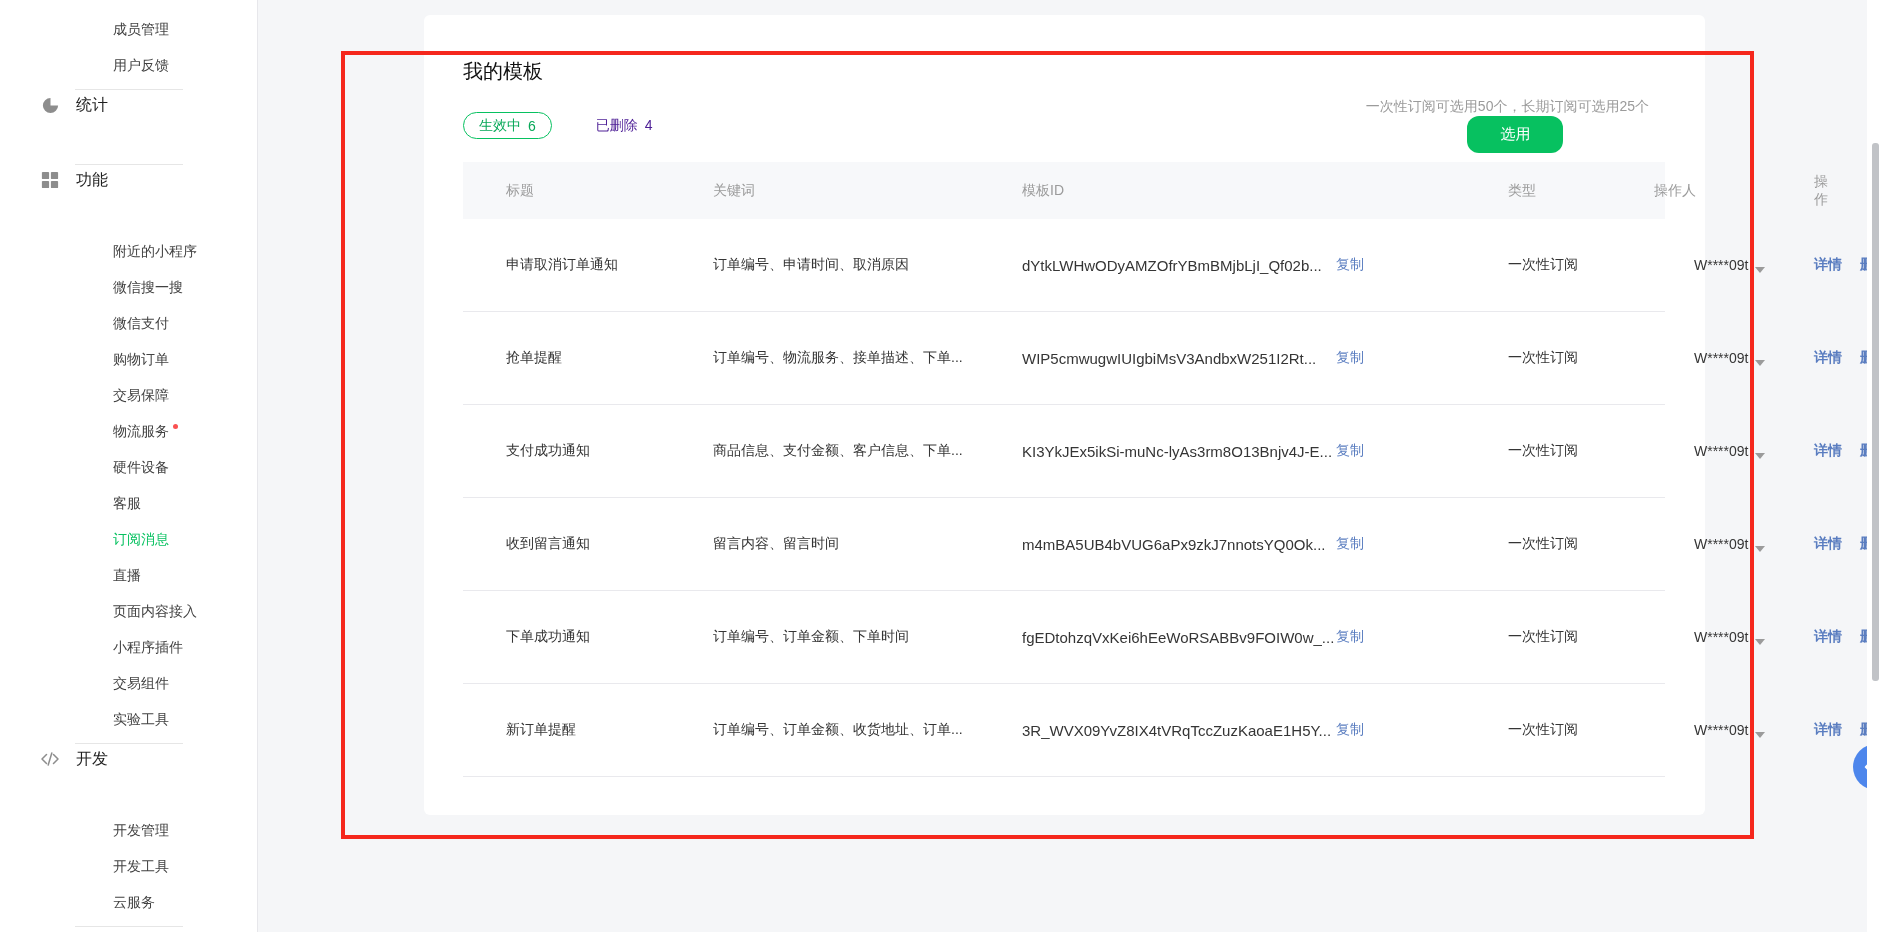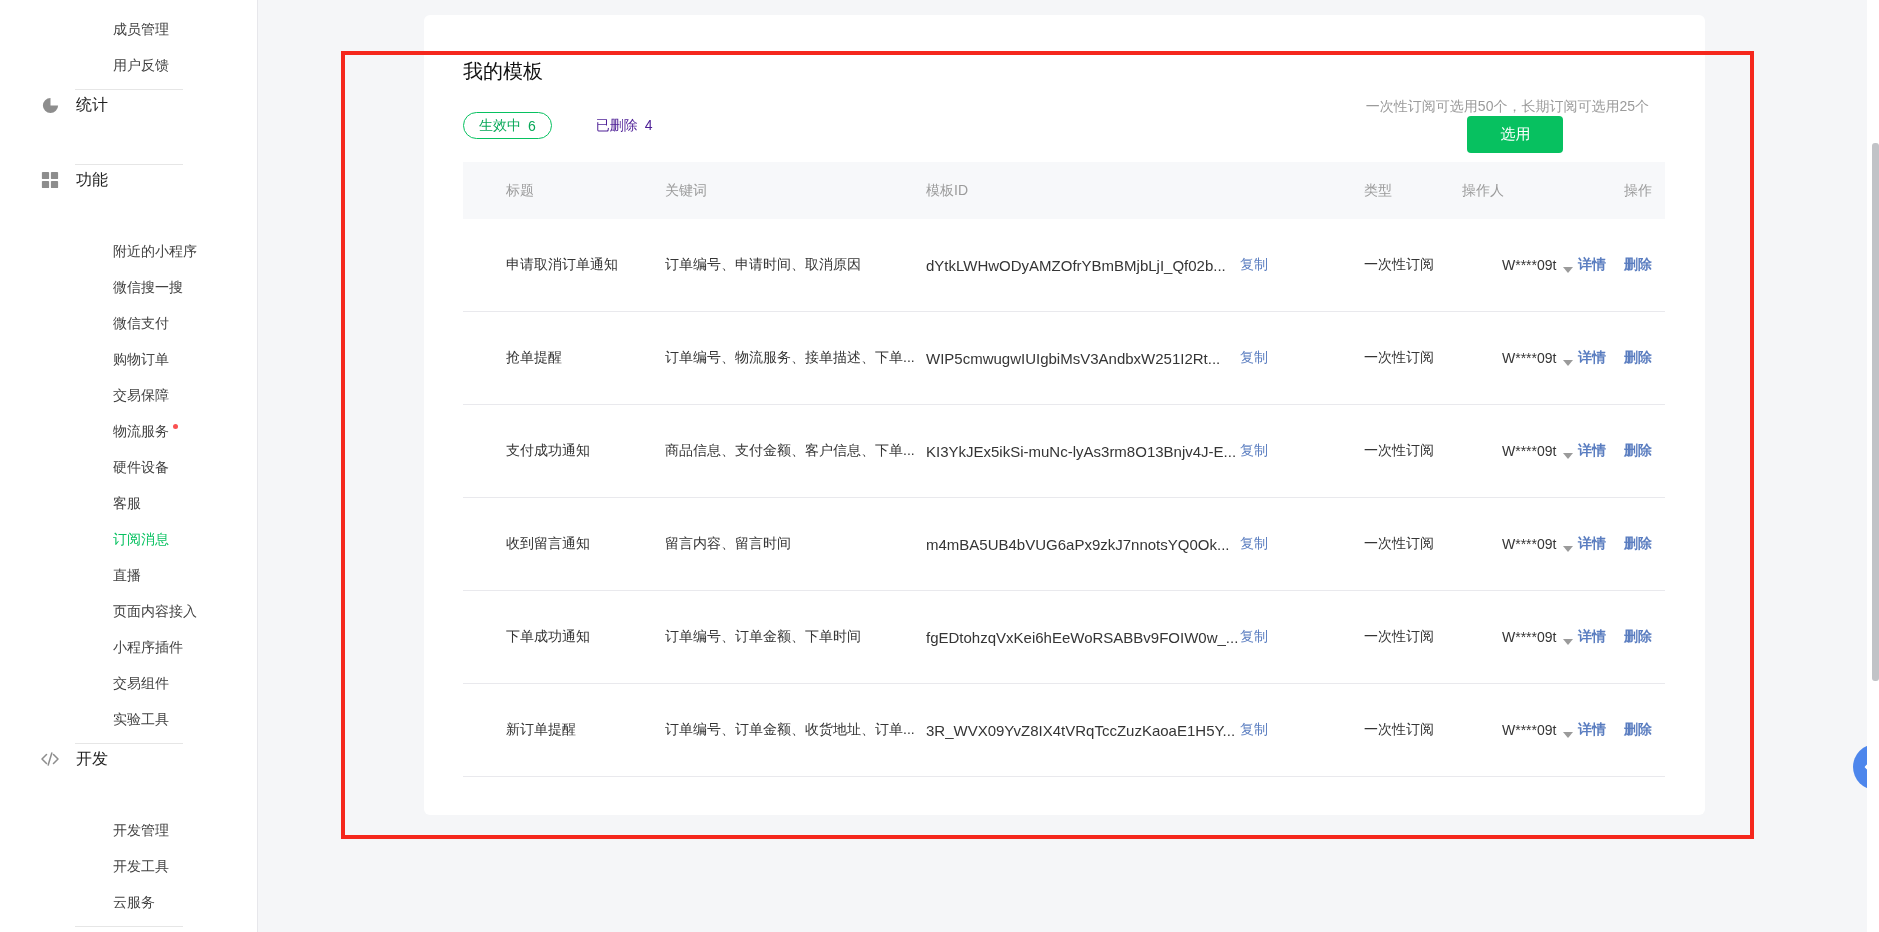--- a/index.html
+++ b/index.html
@@ -34,27 +34,27 @@
   .toolbar { margin-top:22px; height:37px; display:flex; align-items:center; }
   .tab-pill {
     display:inline-flex; align-items:center; gap:7px; height:27px; padding:0 15px;
     border:1px solid #07c160; border-radius:14px; color:#07a858; font-size:14px; cursor:pointer;text-align:center;
   }
   .tab-plain { margin-left:44px; font-size:14px; color:#4c1d95; cursor:pointer; display:inline-flex; gap:7px; }
   .toolbar-right { margin-left:auto; display:flex; align-items:center;flex-direction:column; }
   .quota-hint { font-size:14px; color:#9b9b9b; margin-right:16px; }
   .btn-green {
     height:37px; padding:0 33px; background:#07c160; color:#fff; border:none;
-    border-radius:4px; font-size:15px; cursor:pointer; font-family:inherit;
+    border-radius:12px; font-size:15px; cursor:pointer; font-family:inherit;
   }
   
   .tbl { margin-top:18px; }
   .tbl-grid {
     display:grid; grid-template-columns:159px 261px 438px 98px 112px 1fr;
-    padding-left:43px; align-items:center;
+    padding-left:43px; align-items:center;gap:48px;
   }
   .tbl-head { height:57px; background:#f7f8fa; font-size:14px; color:#9b9b9b; }
   .tbl-head .col-actions { text-align:right; padding-right:13px; }
   .tbl-row { height:93px; border-bottom:1px solid #e9e9ed; font-size:14px; color:#353535; }
   .cell-kw, .cell-title, .cell-type { padding-right:12px; white-space:nowrap; overflow:hidden; }
   .cell-id { display:flex; align-items:center; }
   .id-text { width:314px; font-size:15px; white-space:nowrap; overflow:hidden; color:#353535; }
   a.link { color:#5a7dc0; text-decoration:none; font-size:14px; cursor:pointer; }
   .cell-op { display:flex; align-items:flex-end; cursor:pointer;margin-left:40px; }
   .caret { width:0; height:0; border-left:5px solid transparent; border-right:5px solid transparent; border-top:6px solid #9b9b9b; margin-left:7px; }

